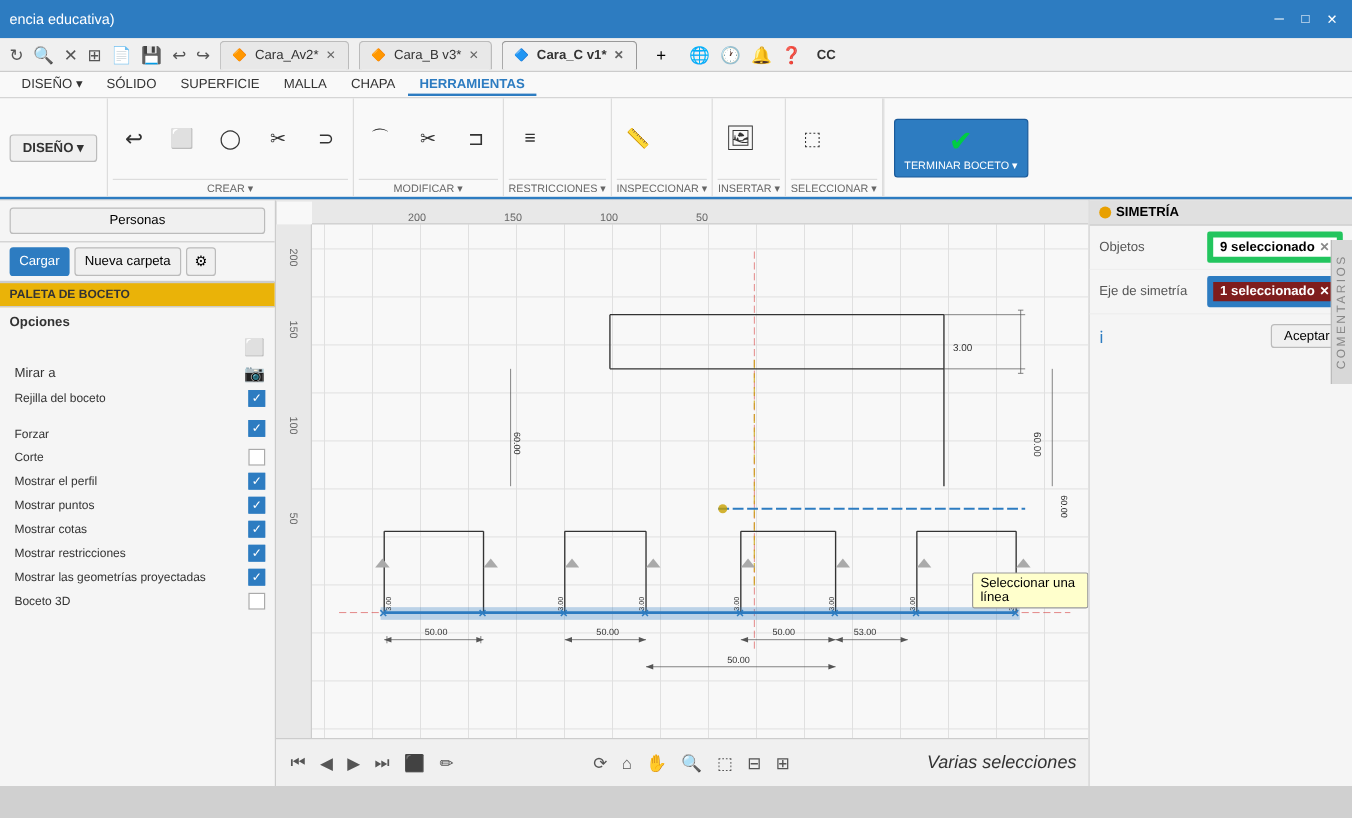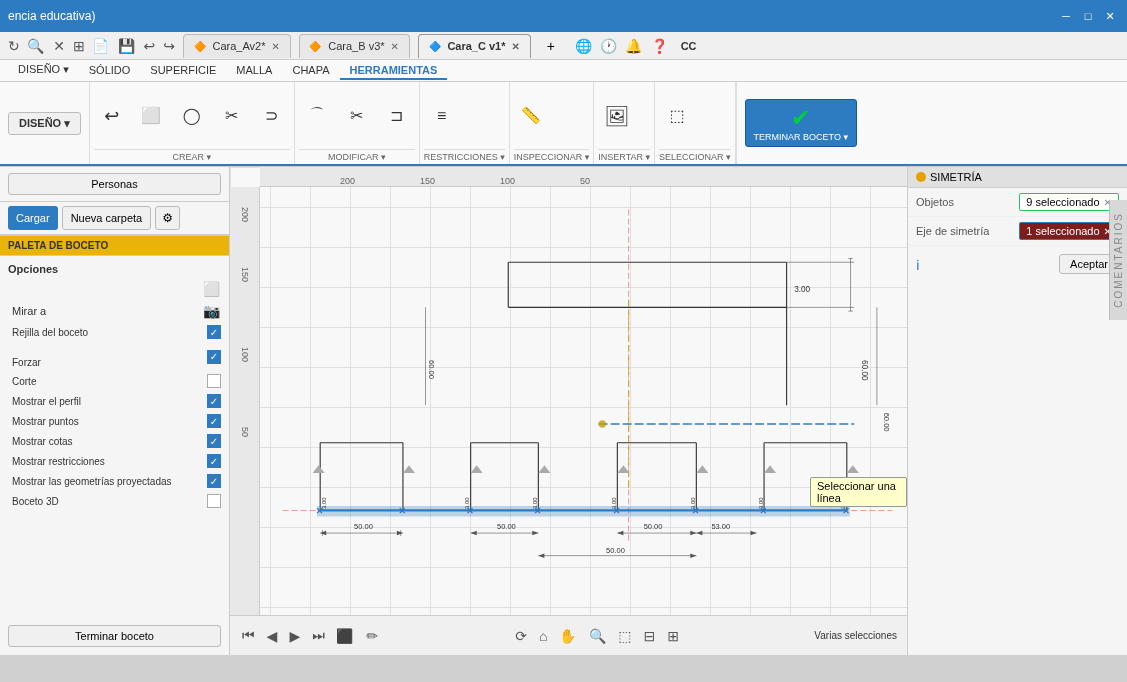--- a/index.html
+++ b/index.html
@@ -266,60 +266,61 @@
       height: 40px;
       background: #f0f0f0;
       border-top: 1px solid #ccc;
       display: flex;
       align-items: center;
       justify-content: space-between;
       padding: 0 10px;
     }
     .bottom-controls { display: flex; gap: 8px; align-items: center; }
     .bottom-btn { font-size: 14px; cursor: pointer; color: #555; padding: 2px; }
-    .status-bar { font-size: 10px; color: #333; }
+    .status-bar { font-size: 15px; color: #333; font-style: italic; }
 
     
     .right-panel {
       width: 220px;
       background: #f5f5f5;
       border-left: 1px solid #ccc;
       display: flex;
       flex-direction: column;
     }
     .right-panel-title {
       background: #e0e0e0;
       padding: 4px 8px;
       font-size: 11px;
-      font-weight: normal;
+      font-weight: bold;
       border-bottom: 1px solid #ccc;
       display: flex;
       align-items: center;
       gap: 4px;
     }
     .simetria-dot { width: 10px; height: 10px; border-radius: 50%; background: #e8a000; display: inline-block; }
     .property-row {
       display: flex;
       align-items: center;
       justify-content: space-between;
       padding: 5px 8px;
       border-bottom: 1px solid #eee;
       font-size: 11px;
     }
     .property-label { color: #555; }
     .property-value {
       background: white;
-      border: 1px solid #22c55e;
+      border: 5px solid #22c55e;
       padding: 2px 6px;
       border-radius: 2px;
       font-size: 11px;
       display: flex;
       align-items: center;
       gap: 4px;
       cursor: pointer;
+      font-weight: bold;
     }
     .property-value.selected { background: #7f1d1d; color: white; border-color: #2d7cc1; }
     .property-value-close { font-size: 10px; cursor: pointer; color: #888; }
     .info-row {
       padding: 8px;
       display: flex;
       align-items: center;
       gap: 6px;
       font-size: 11px;
       color: #555;
@@ -616,21 +617,20 @@
           <div class="option-row">
             <span style="font-size:10px;">Mostrar las geometrías proyectadas</span>
       <div class="checkbox checked">✓</div>
           </div>
           <div class="option-row">
             <span style="font-size:10px;">Boceto 3D</span>
       <div class="checkbox "></div>
           </div>
         </div>
     </div>
-    <button class="panel-bottom-btn">Terminar boceto</button>
   </div>
 
   <div class="canvas-area">
     <div class="canvas-bg"></div>
     <div class="grid-overlay"></div>
 
     <div class="ruler-top">
       <span style="position:absolute; left:80px; font-size:9px;">200</span>
       <span style="position:absolute; left:160px; font-size:9px;">150</span>
       <span style="position:absolute; left:240px; font-size:9px;">100</span>

